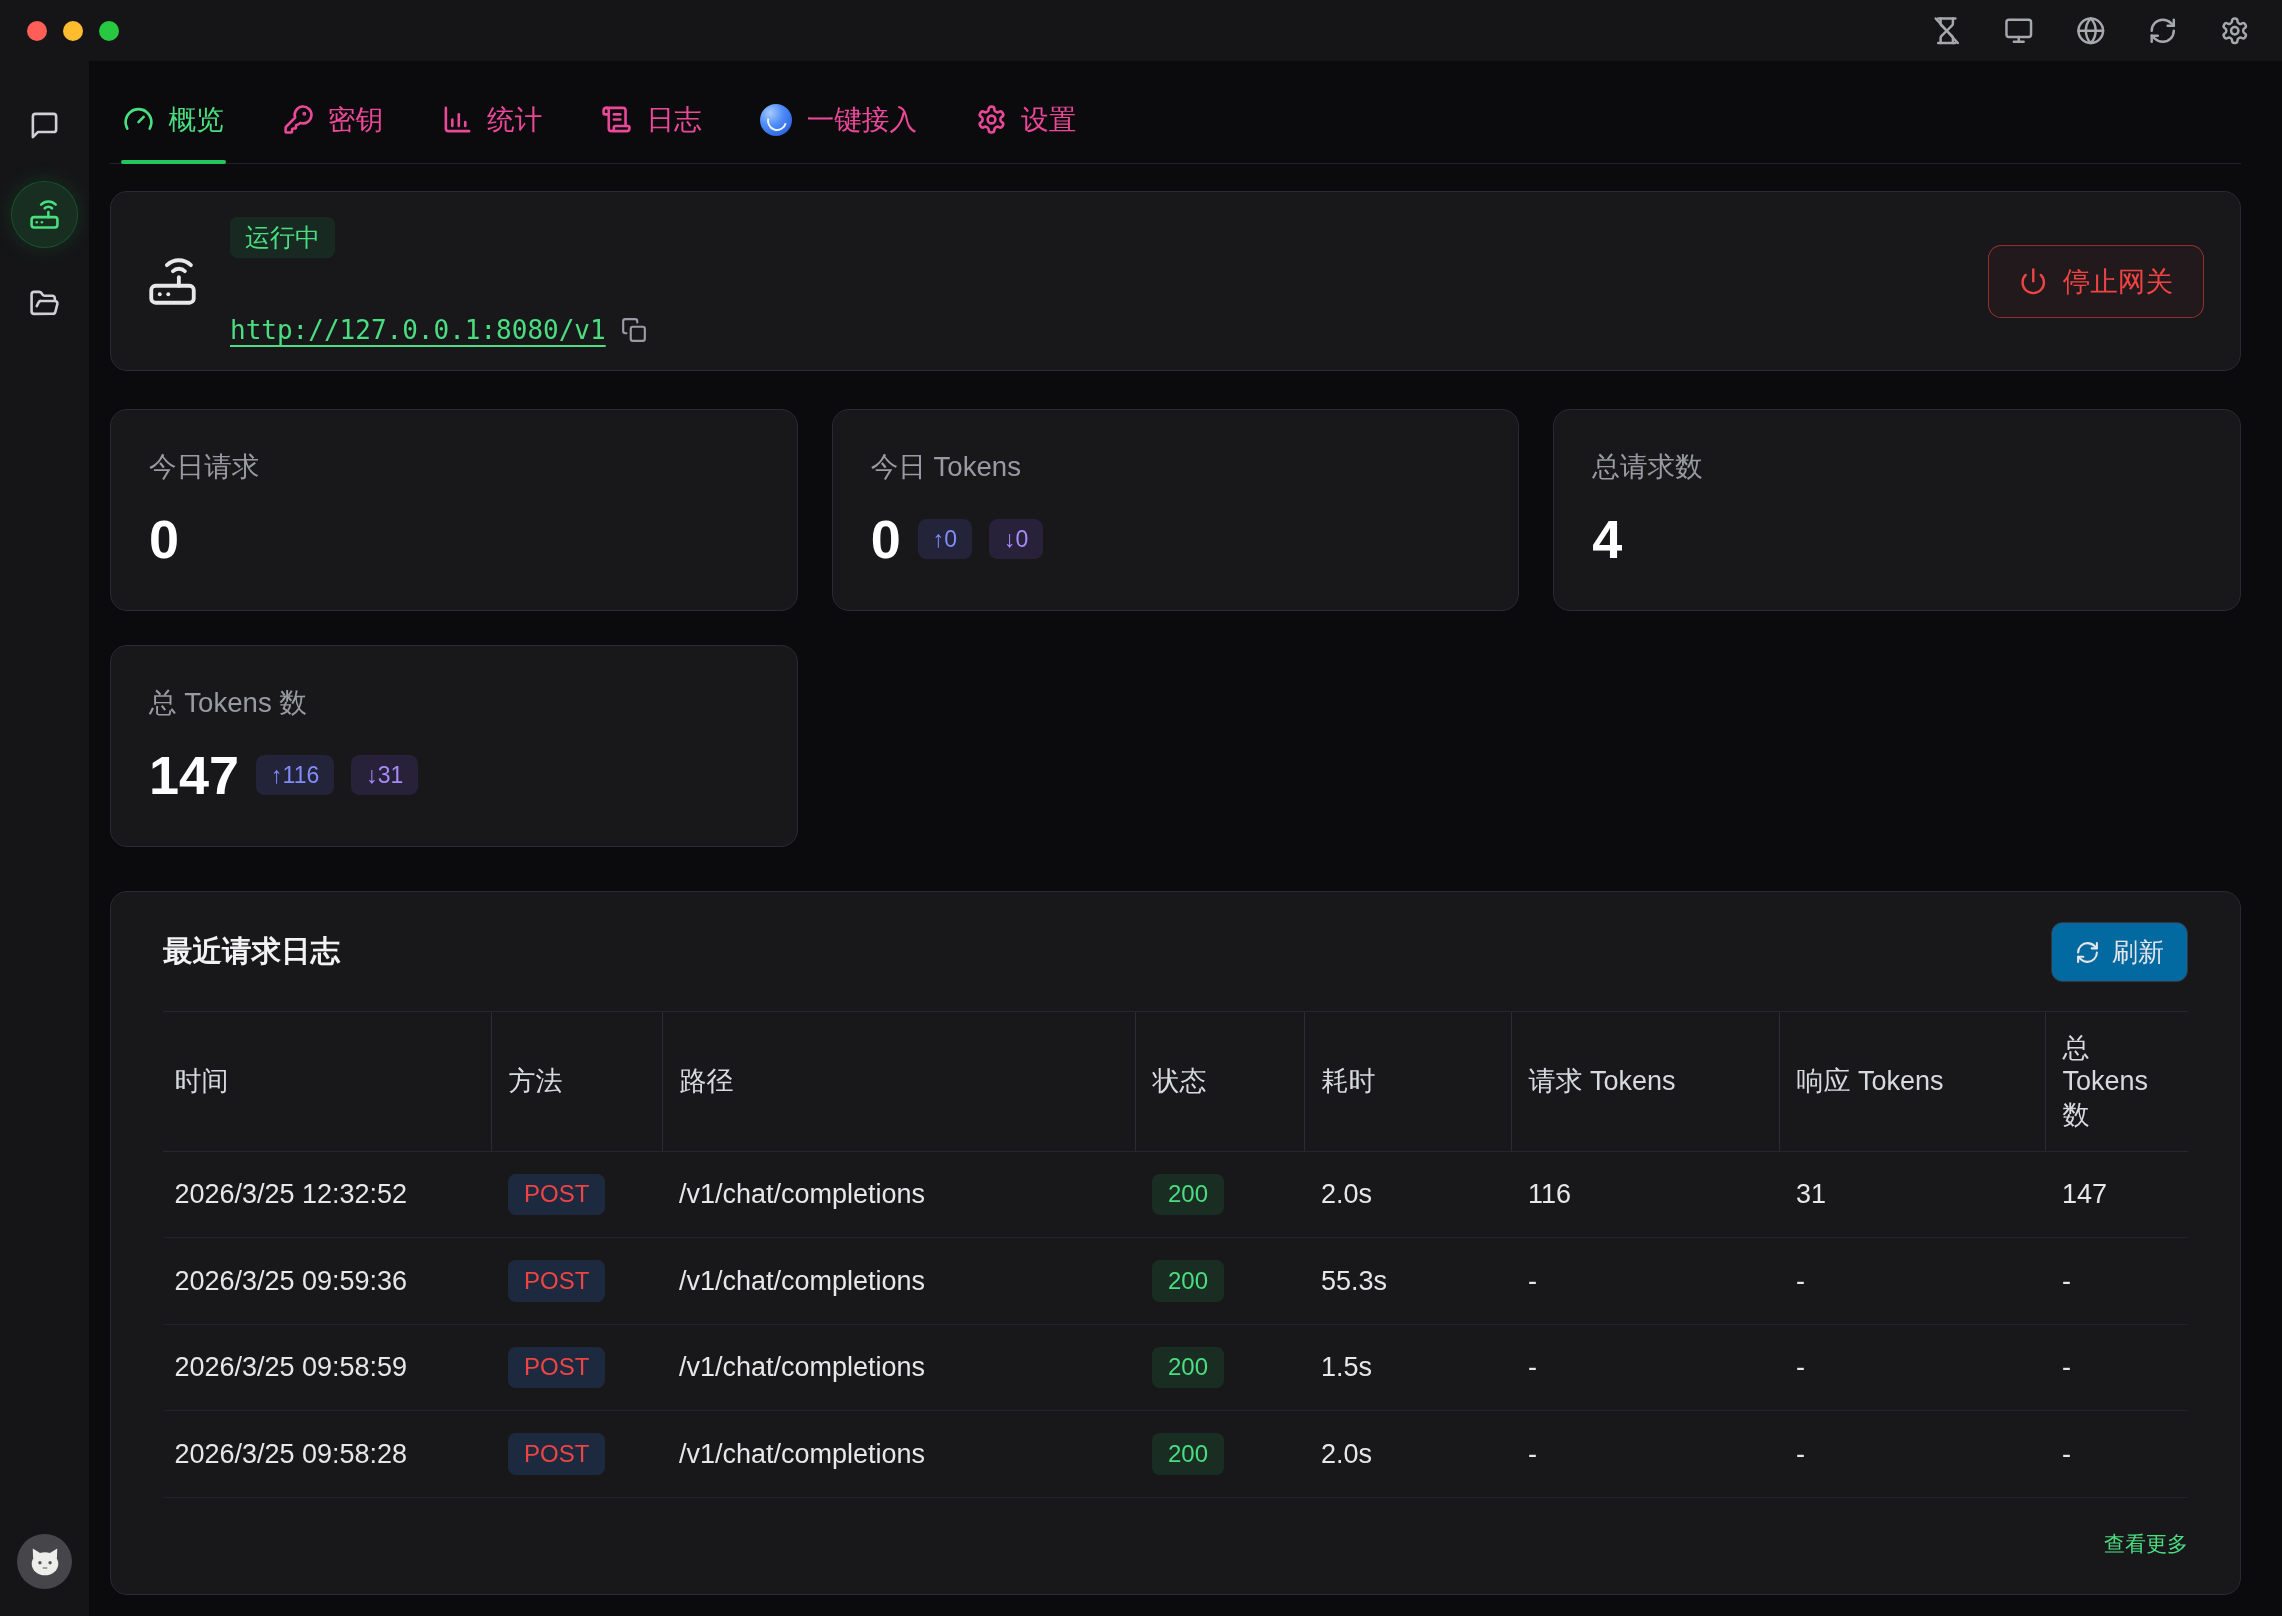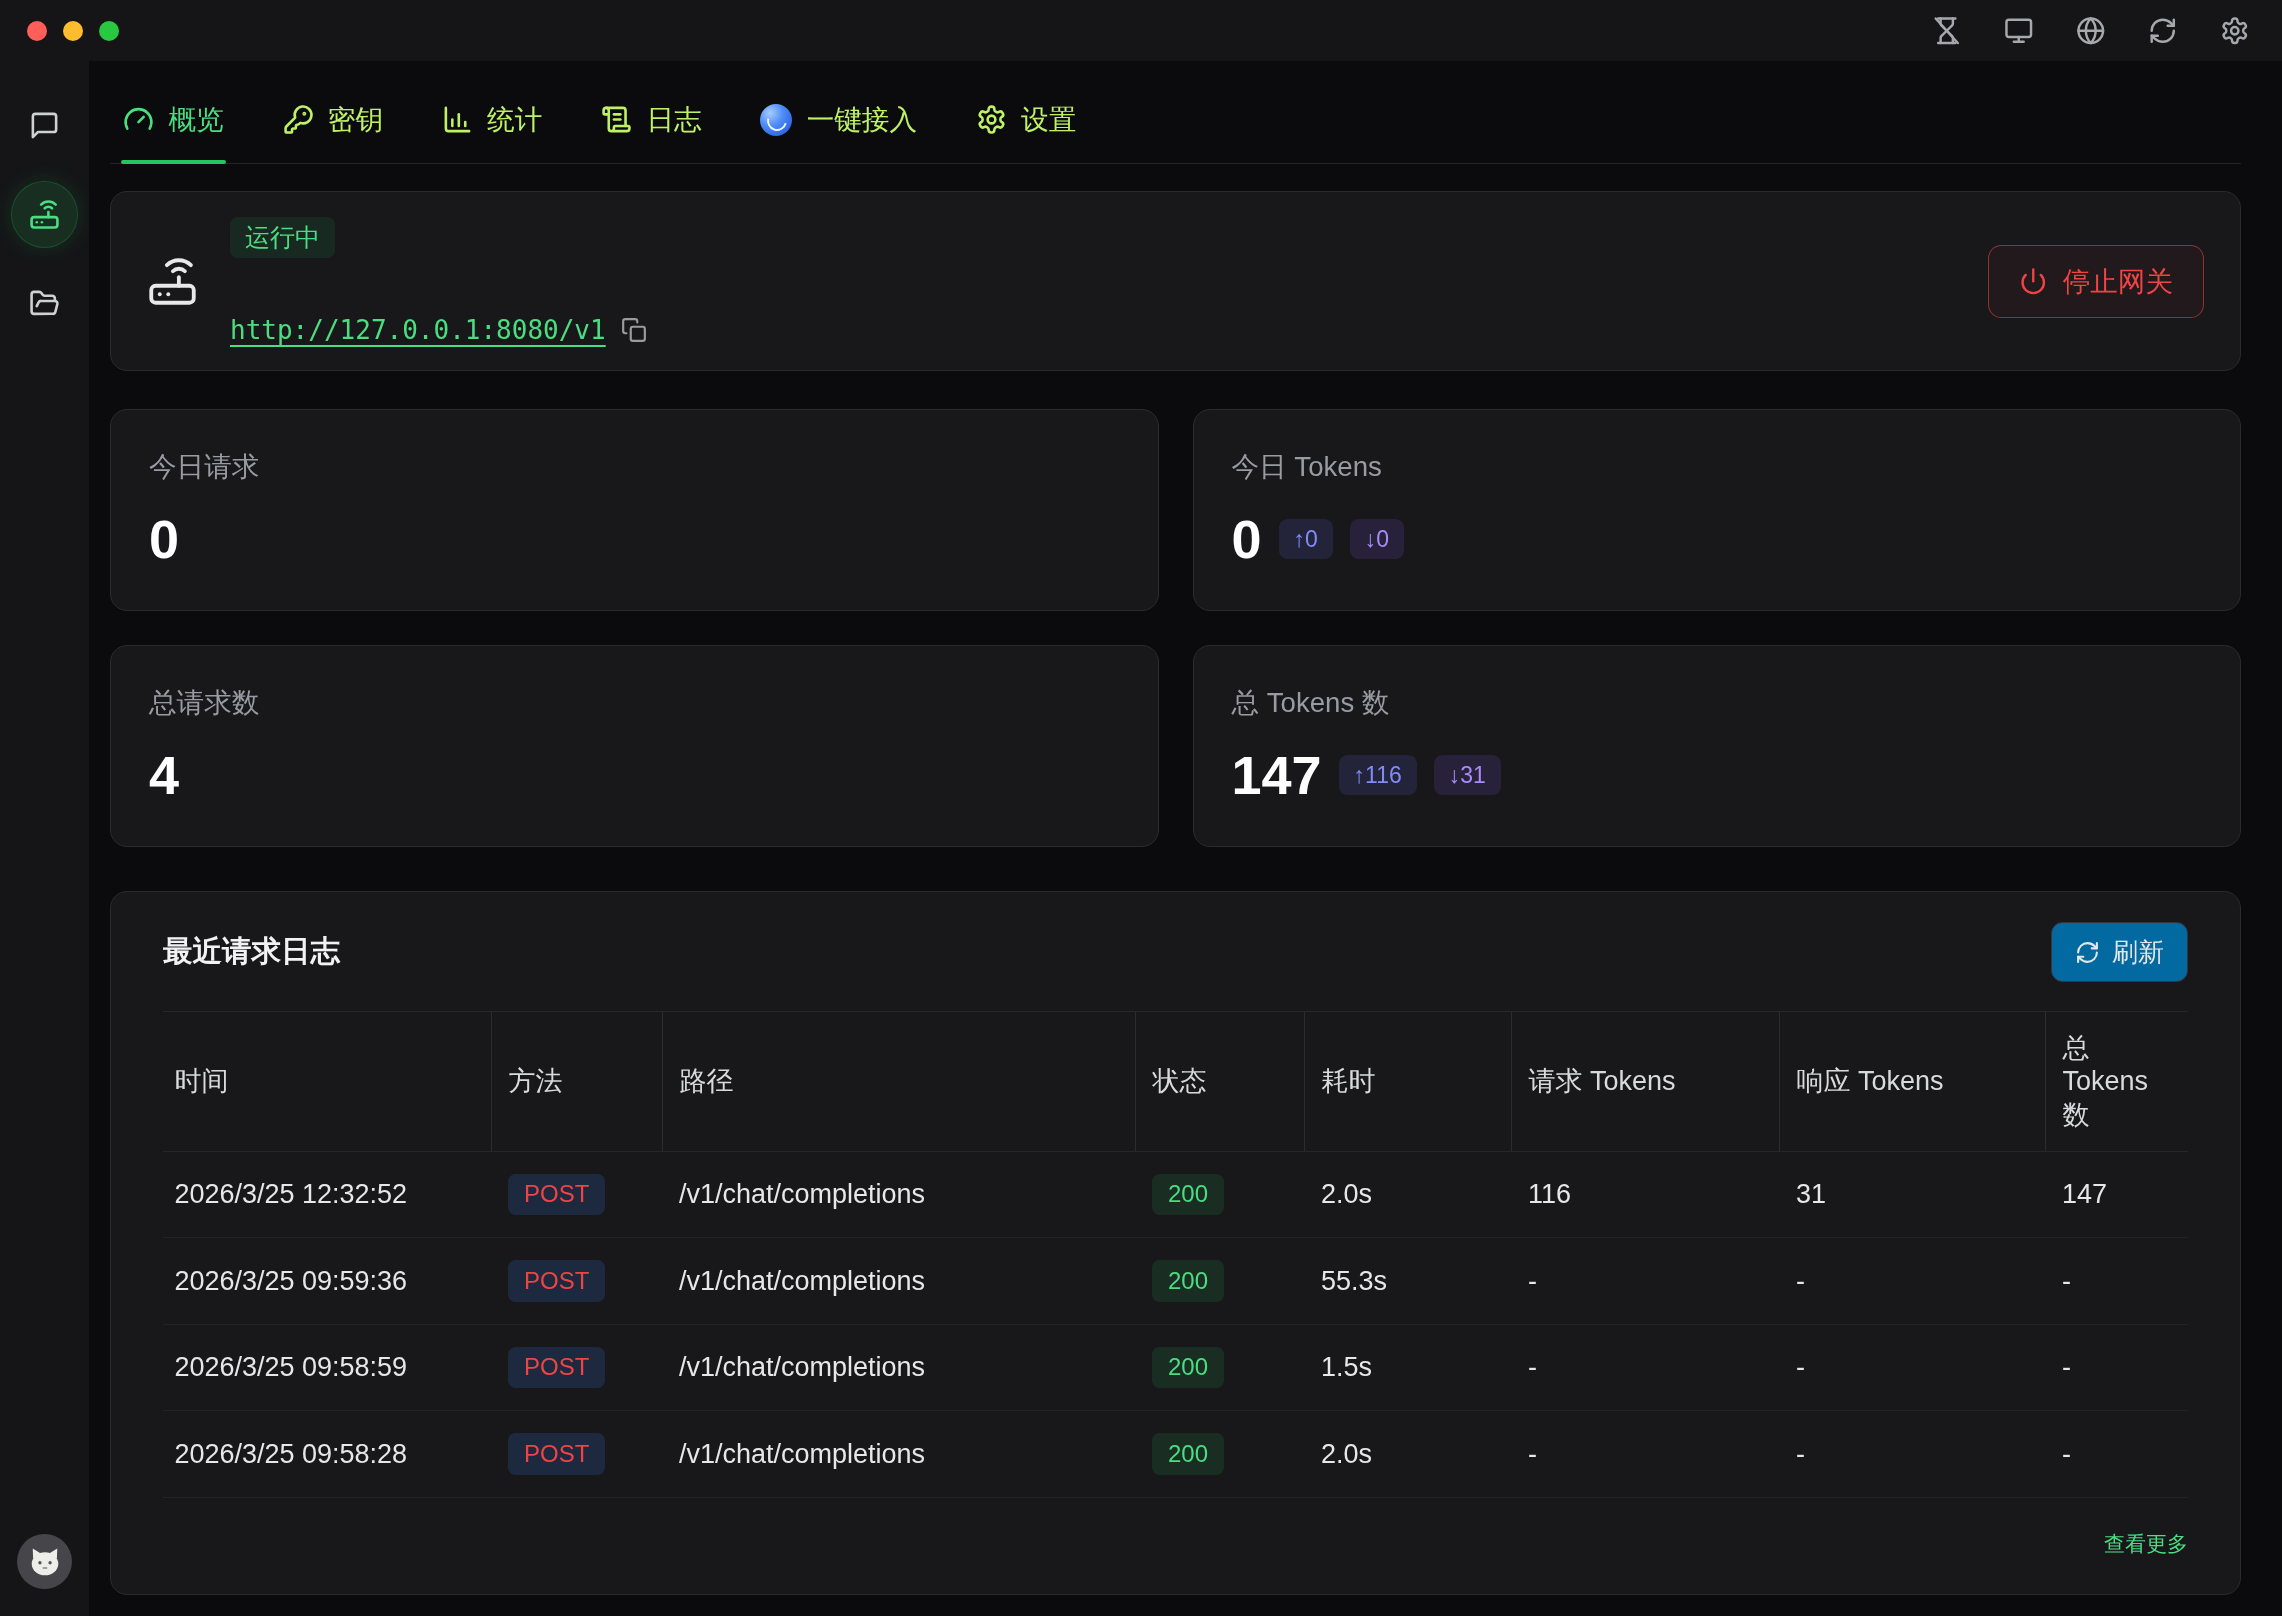--- a/index.html
+++ b/index.html
@@ -57,21 +57,21 @@
   
   main { flex:1; min-width:0; padding:0 42px 0 21px; background:#0b0b0d; }
 
   .tabbar {
     display:flex; align-items:center; gap:55px;
     padding:40px 0 0 11.4px; border-bottom:1px solid #232327;
   }
   .tab {
     background:none; border:none; cursor:pointer; position:relative;
     display:flex; align-items:center; gap:14.3px;
-    color:#bef264; font-size:27.6px; padding:0 1.9px 25px 1.9px;
+    color:#ec4899; font-size:27.6px; padding:0 1.9px 25px 1.9px;
     font-family:inherit;
   }
   .tab svg { width:31px; height:31px; }
   .tab.active { color:#4ade80; }
   .tab.active::after {
     content:""; position:absolute; left:0; right:0; bottom:-1px; height:3.8px;
     background:#22c55e; border-radius:1.9px;
   }
   .logo-ball {
     width:32px; height:32px; border-radius:50%; position:relative; flex:0 0 auto;
@@ -110,21 +110,21 @@
   .stop-btn {
     display:flex; align-items:center; gap:15px; cursor:pointer;
     font-size:27.6px; color:#ef4444; font-family:inherit;
     background:rgba(239,68,68,0.05);
     border:1px solid rgba(239,68,68,0.55); border-radius:13.3px;
     padding:17px 30px;
   }
   .stop-btn svg { width:28.5px; height:28.5px; }
 
   
-  .stats { display:grid; grid-template-columns:repeat(2,1fr); gap:34px; margin-top:38px; }
+  .stats { display:grid; grid-template-columns:repeat(3,1fr); gap:34px; margin-top:38px; }
   .stat-card { padding:38px 38px 44px; display:flex; flex-direction:column; gap:27px; }
   .stat-label { font-size:27.6px; color:#9a9ba2; }
   .stat-value-row { display:flex; align-items:center; gap:17px; }
   .stat-value { font-size:54px; font-weight:700; color:#ffffff; line-height:1; }
   .chip { font-size:23px; padding:8.6px 15px; border-radius:8.6px; line-height:1; }
   .chip.up   { color:#818cf8; background:rgba(99,102,241,0.15); }
   .chip.down { color:#a78bfa; background:rgba(139,92,246,0.14); }
 
   
   .logs-card { margin-top:44px; padding:30px 52px 36px; }

